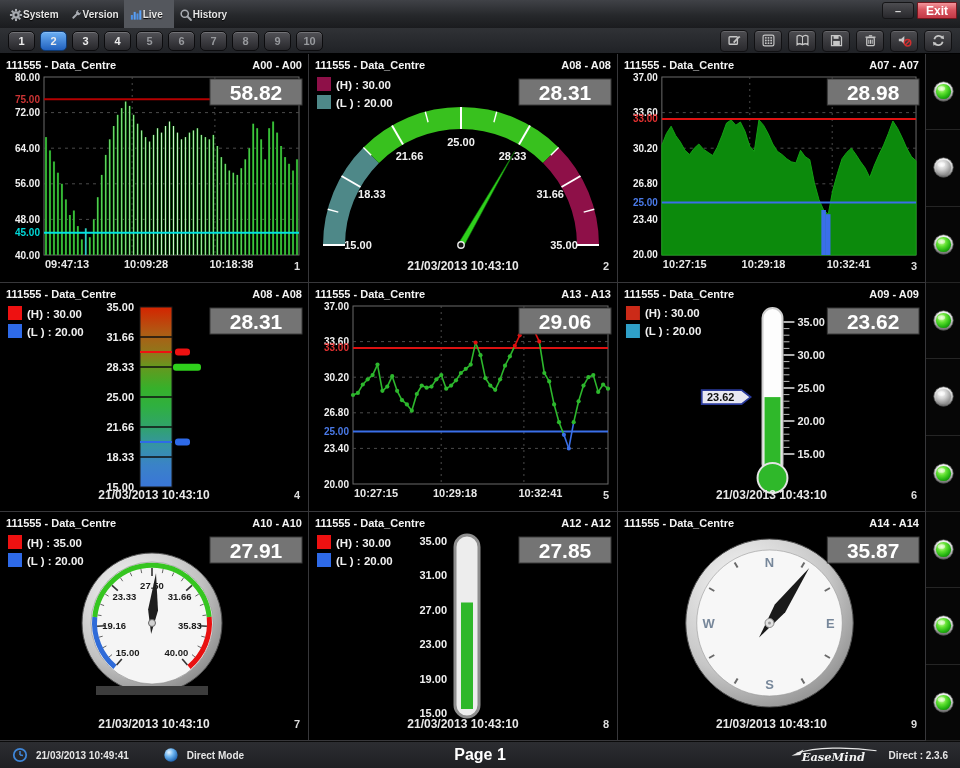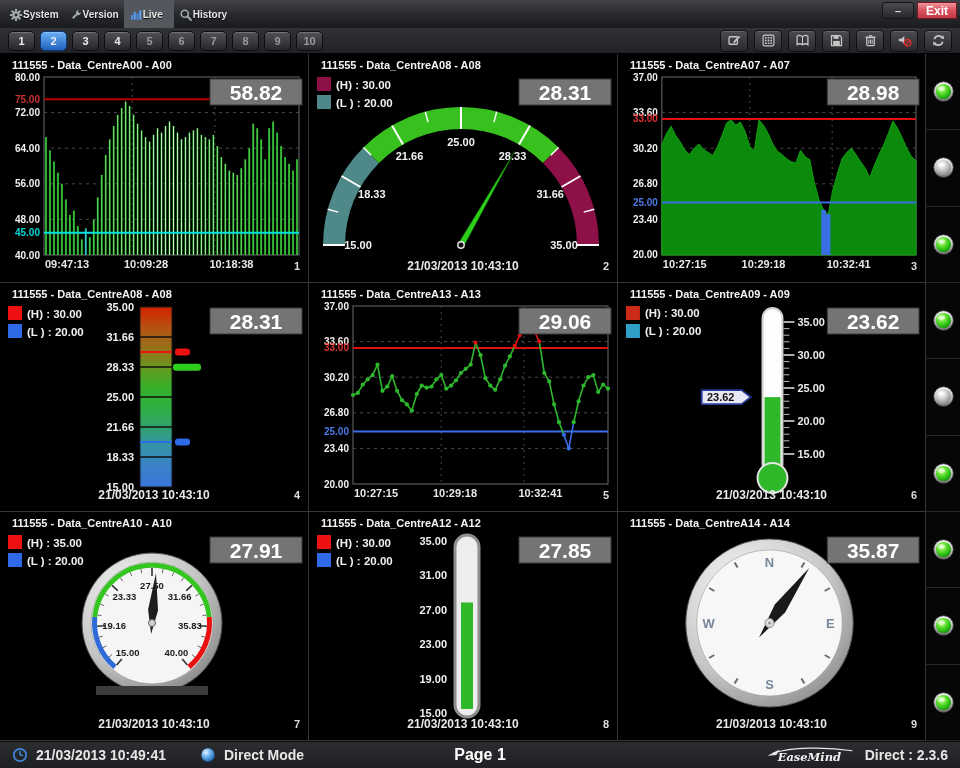--- a/index.html
+++ b/index.html
@@ -18,30 +18,30 @@
   .tabs{display:flex;gap:5px}
   .tab{width:25px;height:18px;border-radius:5px;background:linear-gradient(#525257,#27272b);border:1px solid #0c0c0e;box-shadow:inset 0 1px 0 rgba(255,255,255,.2);color:#ececec;font-size:11px;font-weight:bold;display:flex;align-items:center;justify-content:center;cursor:pointer}
   .tab.active{background:linear-gradient(#6cb0f5,#2161be);border-color:#0d3a75}
   .tab.dim{color:#97999d}
   .toolbar{display:flex;gap:6px}
   .tbtn{width:26px;height:20px;background:linear-gradient(#4c4c50,#29292d);border:1px solid #111113;border-radius:4px;box-shadow:inset 0 1px 0 rgba(255,255,255,.16);display:flex;align-items:center;justify-content:center;cursor:pointer}
   .tbtn svg{width:15px;height:15px}
   .main{display:flex;height:687px;background:#000}
   .grid{width:926px;display:grid;grid-template-columns:309px 309px 308px;grid-template-rows:229px 229px 229px}
   .panel{box-sizing:border-box;border-right:1px solid #37373a;border-bottom:1px solid #37373a;background:#000;overflow:hidden}
-  .phead{height:19px;display:flex;justify-content:flex-start;align-items:center;padding:2px 12px 0;box-sizing:border-box}
+  .phead{height:19px;display:flex;justify-content:space-between;align-items:center;padding:2px 6px 0;box-sizing:border-box}
   .ptitle,.pchan{font-size:11px;font-weight:bold;color:#f4f4f4}
   .pchart{display:block;width:100%;height:210px}
   .pchart text{font-family:"Liberation Sans",sans-serif}
   .ledcol{width:34px;box-sizing:border-box;display:flex;flex-direction:column;background:#060606}
   .ledcell{flex:1;display:flex;align-items:center;justify-content:center;border-bottom:1px solid #252525;box-sizing:border-box}
   .ledcell svg{width:23px;height:23px}
   .statusbar{height:27px;background:linear-gradient(#2c2d31,#1f2023);border-top:1px solid #0a0a0a;box-sizing:border-box;display:flex;align-items:center;position:relative;padding:0 12px}
   .sb-left{display:flex;align-items:center;gap:8px;z-index:1}
-  .sb-text{font-size:14px;font-weight:bold;color:#e6e6e6}
+  .sb-text{font-size:10px;font-weight:bold;color:#e6e6e6}
   .sb-mode-icon{margin-left:26px}
   .sb-page{position:absolute;left:0;right:0;text-align:center;font-size:16px;font-weight:bold;color:#fff}
   .sb-right{margin-left:auto;display:flex;align-items:center;gap:4px;z-index:1}
   .sb-left svg,.sb-right svg{display:block}
 </style>
 </head>
 <body>
 
 <header class="topbar">
   <div class="nav" id="nav">

